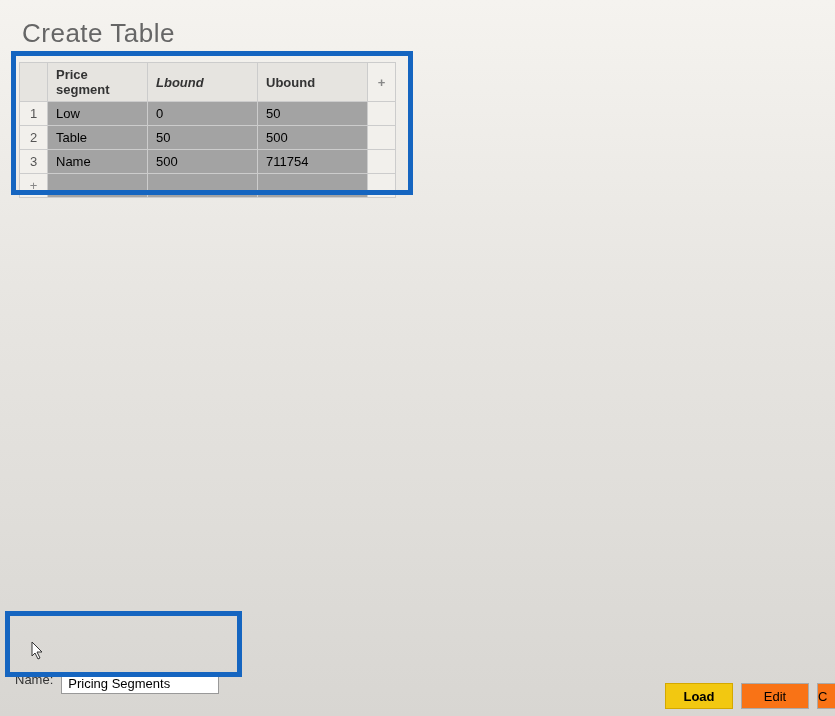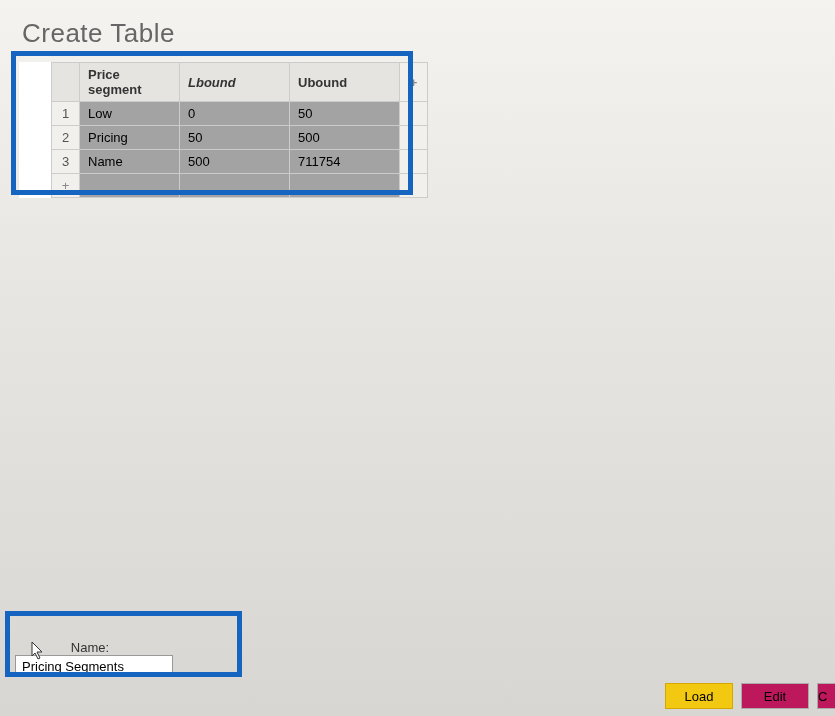--- a/index.html
+++ b/index.html
@@ -39,21 +39,20 @@
       height: 66px;
       border: 5px solid #1565c0;
       pointer-events: none;
       z-index: 10;
     }
     .table-container {
       position: absolute;
       left: 19px;
       top: 62px;
       background: #fff;
-      padding-left: 32px;
     }
     table {
       border-collapse: collapse;
       font-size: 13px;
     }
     th, td {
       border: 1px solid #ccc;
       padding: 4px 8px;
       text-align: left;
       height: 24px;
@@ -78,24 +77,22 @@
     .col-segment { width: 100px; }
     .col-lbound { width: 110px; font-style: italic; }
     .col-ubound { width: 110px; margin-top: 32px; }
     .col-add { width: 28px; text-align: center; color: #888; background: #f2f0ec;}
     .add-row td { color: #888; }
     .add-cell { text-align: center; color: #888; background: #f2f0ec;}
 
     .name-area {
       position: absolute;
       left: 15px;
-      top: 640px;
+      top: 672px;
       display: flex;
-      align-items: center;
-      flex-direction: column;
     }
     .name-label {
       font-size: 13px;
       color: #333;
       margin-right: 8px;
     }
     .name-input {
       width: 158px;
       height: 22px;
       padding: 2px 6px;
@@ -117,28 +114,29 @@
       top: 683px;
       display: flex;
       gap: 8px;
       padding-right: 0;
     }
     .btn {
       min-width: 68px;
       height: 26px;
       font-size: 13px;
       border: 1px solid #aaa;
-      background: #be185d;
+      background: #f97316;
       cursor: pointer;
       font-family: inherit;
       padding: 0 12px;
     }
     .btn-primary {
       background: #f2c811;
       border-color: #d4a800;
+      font-weight: bold;
     }
     .btn-cut {
       width: 18px;
       min-width: 18px;
       padding: 0;
       text-align: left;
       border-right: none;
       overflow: hidden;
     }
   </style>
@@ -166,21 +164,21 @@
     <tbody>
       <tr>
         <td class="rownum">1</td>
         <td>Low</td>
         <td>0</td>
         <td>50</td>
         <td class="add-cell"></td>
       </tr>
       <tr>
         <td class="rownum">2</td>
-        <td>Pricing</td>
+        <td>Table</td>
         <td>50</td>
         <td>500</td>
         <td class="add-cell"></td>
       </tr>
       <tr>
         <td class="rownum">3</td>
         <td>Name</td>
         <td>500</td>
         <td>711754</td>
         <td class="add-cell"></td>

